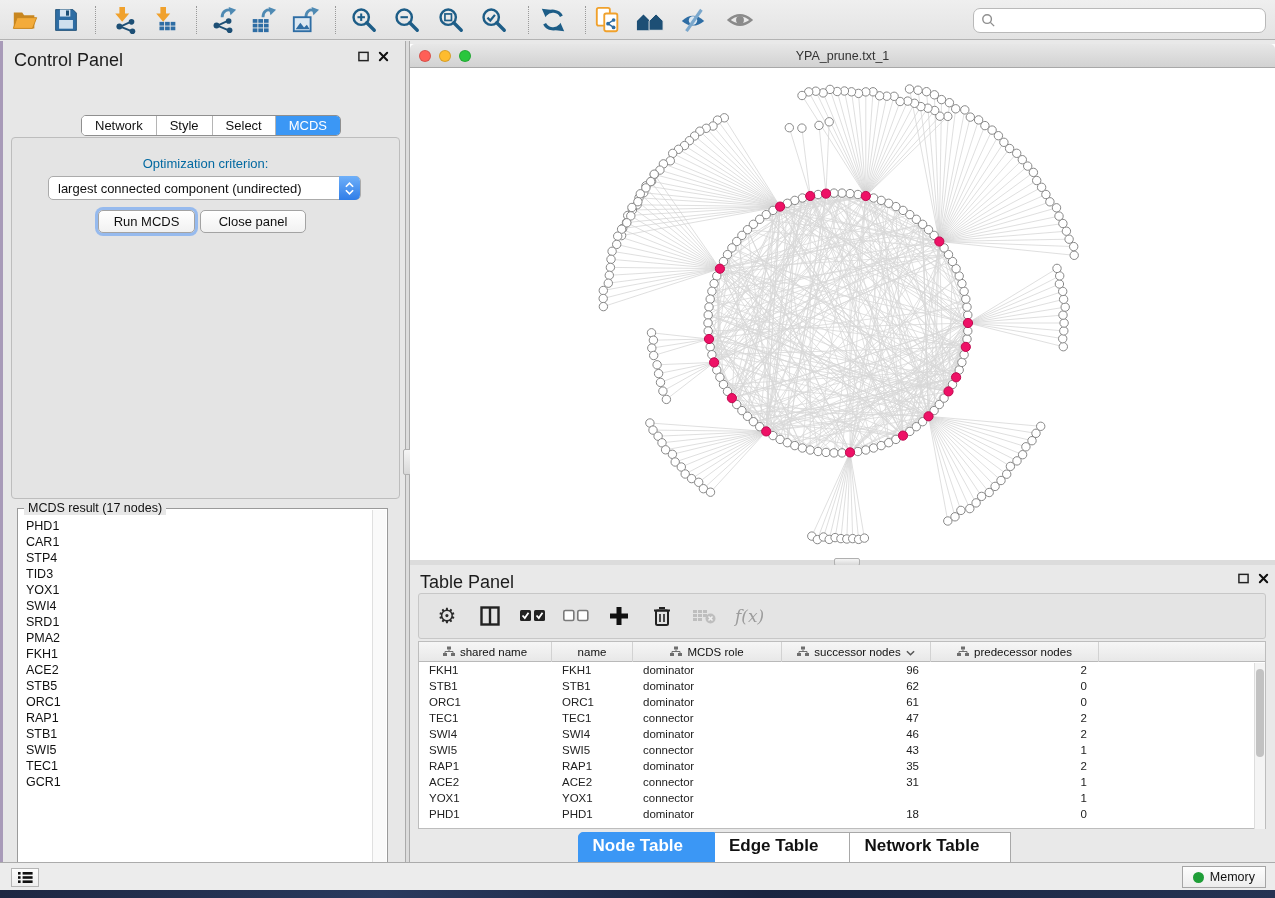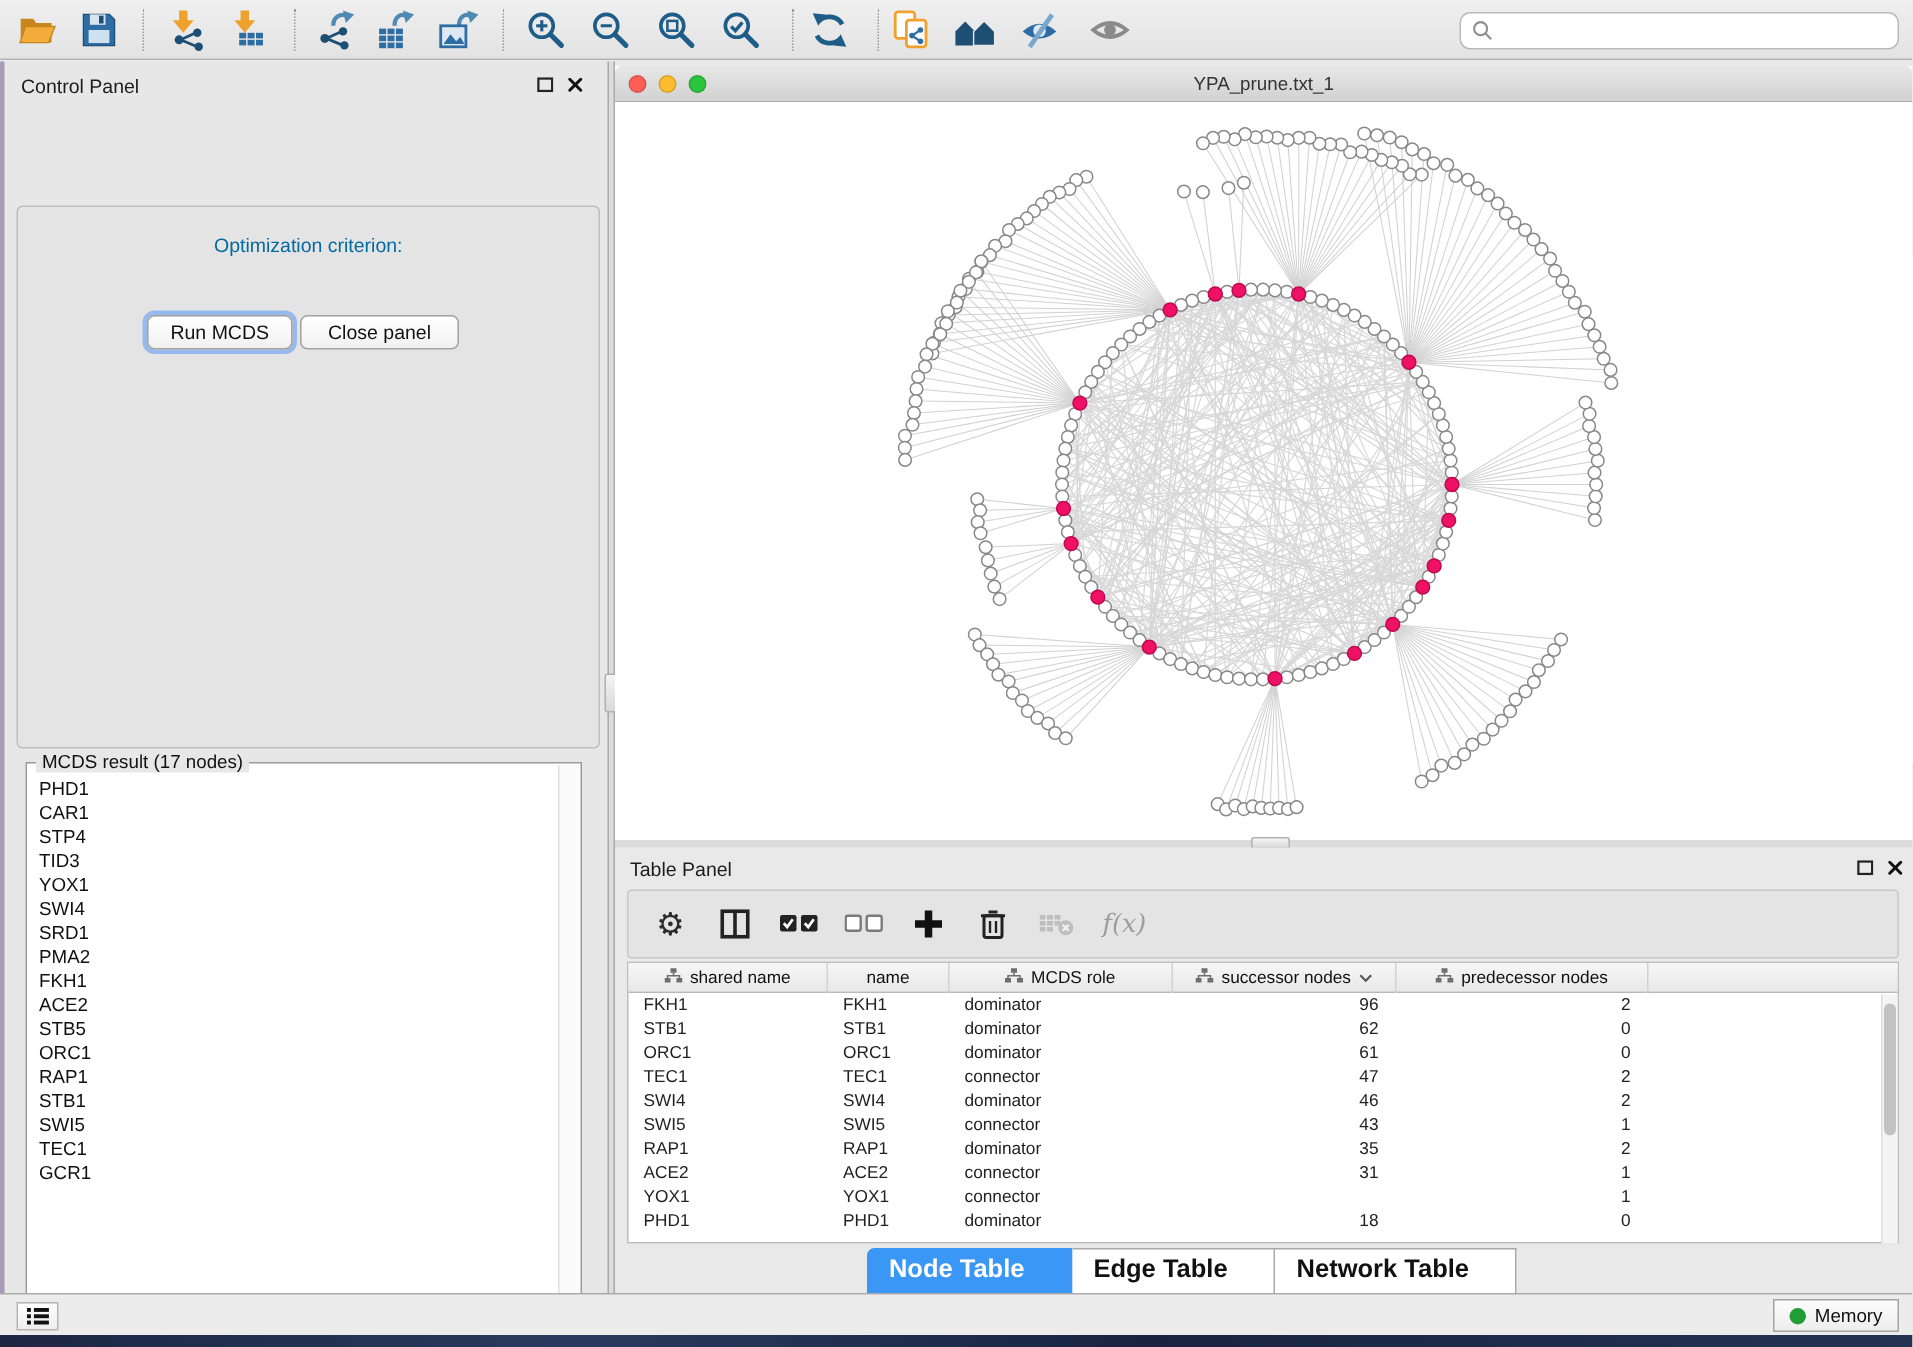--- a/index.html
+++ b/index.html
@@ -16,21 +16,21 @@
     border-left:1px dotted #9a9a9a; }
   #search-box { position:absolute; left:973px; top:8px; width:293px; height:25px;
     background:#fff; border:1px solid #b9b9b9; border-radius:7px;
     display:flex; align-items:center; padding-left:7px; }
   #search-box input { border:none; outline:none; flex:1; font-size:12px; height:18px;
     font-family:"Liberation Sans",sans-serif; background:transparent; }
 
   
   #control-panel { left:0; top:41px; width:405px; height:821px; background:#e7e7e7;
     border-left:3px solid #a89ab8; }
-  .panel-title { font-size:13px; color:#1c1c1c; }
+  .panel-title { font-size:18px; color:#1c1c1c; }
   .win-btns { position:absolute; display:flex; gap:9px; align-items:center; }
   #cp-tabs { position:absolute; left:78px; top:74px; display:inline-flex;
     border:1px solid #8f8f8f; border-radius:5px; overflow:hidden; background:#fff; height:21px; }
   .seg-tab { font-size:13px; color:#111; padding:2px 13px 0 13px; background:#fff;
     border-left:1px solid #b5b5b5; cursor:default; }
   .seg-tab:first-child { border-left:none; }
   .seg-tab.active { background:#3b97f5; color:#fff; }
   #cp-main { position:absolute; left:8px; top:96px; width:389px; height:362px;
     background:#e4e4e4; border:1px solid #bdbdbd; border-radius:4px; }
   #opt-label { position:absolute; left:0; top:18px; width:100%; text-align:center;
@@ -288,23 +288,40 @@
         <rect x="1" y="1.5" width="10" height="9" fill="none" stroke="#222" stroke-width="1.6"></rect>
       </svg>
     <svg width="11" height="11" viewBox="0 0 12 12">
         <g stroke="#111" stroke-width="2.2" stroke-linecap="round">
           <line x1="2" y1="2" x2="10" y2="10"></line>
           <line x1="10" y1="2" x2="2" y2="10"></line>
         </g>
       </svg>
   </div>
 
+  <div id="cp-tabs">
+    <span class="seg-tab">Network</span>
+    <span class="seg-tab">Style</span>
+    <span class="seg-tab">Select</span>
+    <span class="seg-tab active">MCDS</span>
+  </div>
 
   <div id="cp-main">
     <div id="opt-label">Optimization criterion:</div>
+    <div id="criterion-select">
+      <span>largest connected component (undirected)</span>
+      <span id="criterion-stepper">
+        <svg width="9" height="6" viewBox="0 0 10 6">
+            <polyline points="1,5 5,1 9,5" fill="none" stroke="#fff" stroke-width="1.8"></polyline>
+          </svg>
+        <svg width="9" height="6" viewBox="0 0 10 6" style="margin-top:1px">
+            <polyline points="1,1 5,5 9,1" fill="none" stroke="#fff" stroke-width="1.8"></polyline>
+          </svg>
+      </span>
+    </div>
     <div class="btn" id="run-btn">Run MCDS</div>
     <div class="btn" id="close-panel-btn">Close panel</div>
   </div>
 
   <div id="result-box">
     <div id="result-legend">MCDS result (17 nodes)</div>
     <div id="result-list">
         <div class="result-item">PHD1</div>
         <div class="result-item">CAR1</div>
         <div class="result-item">STP4</div>

